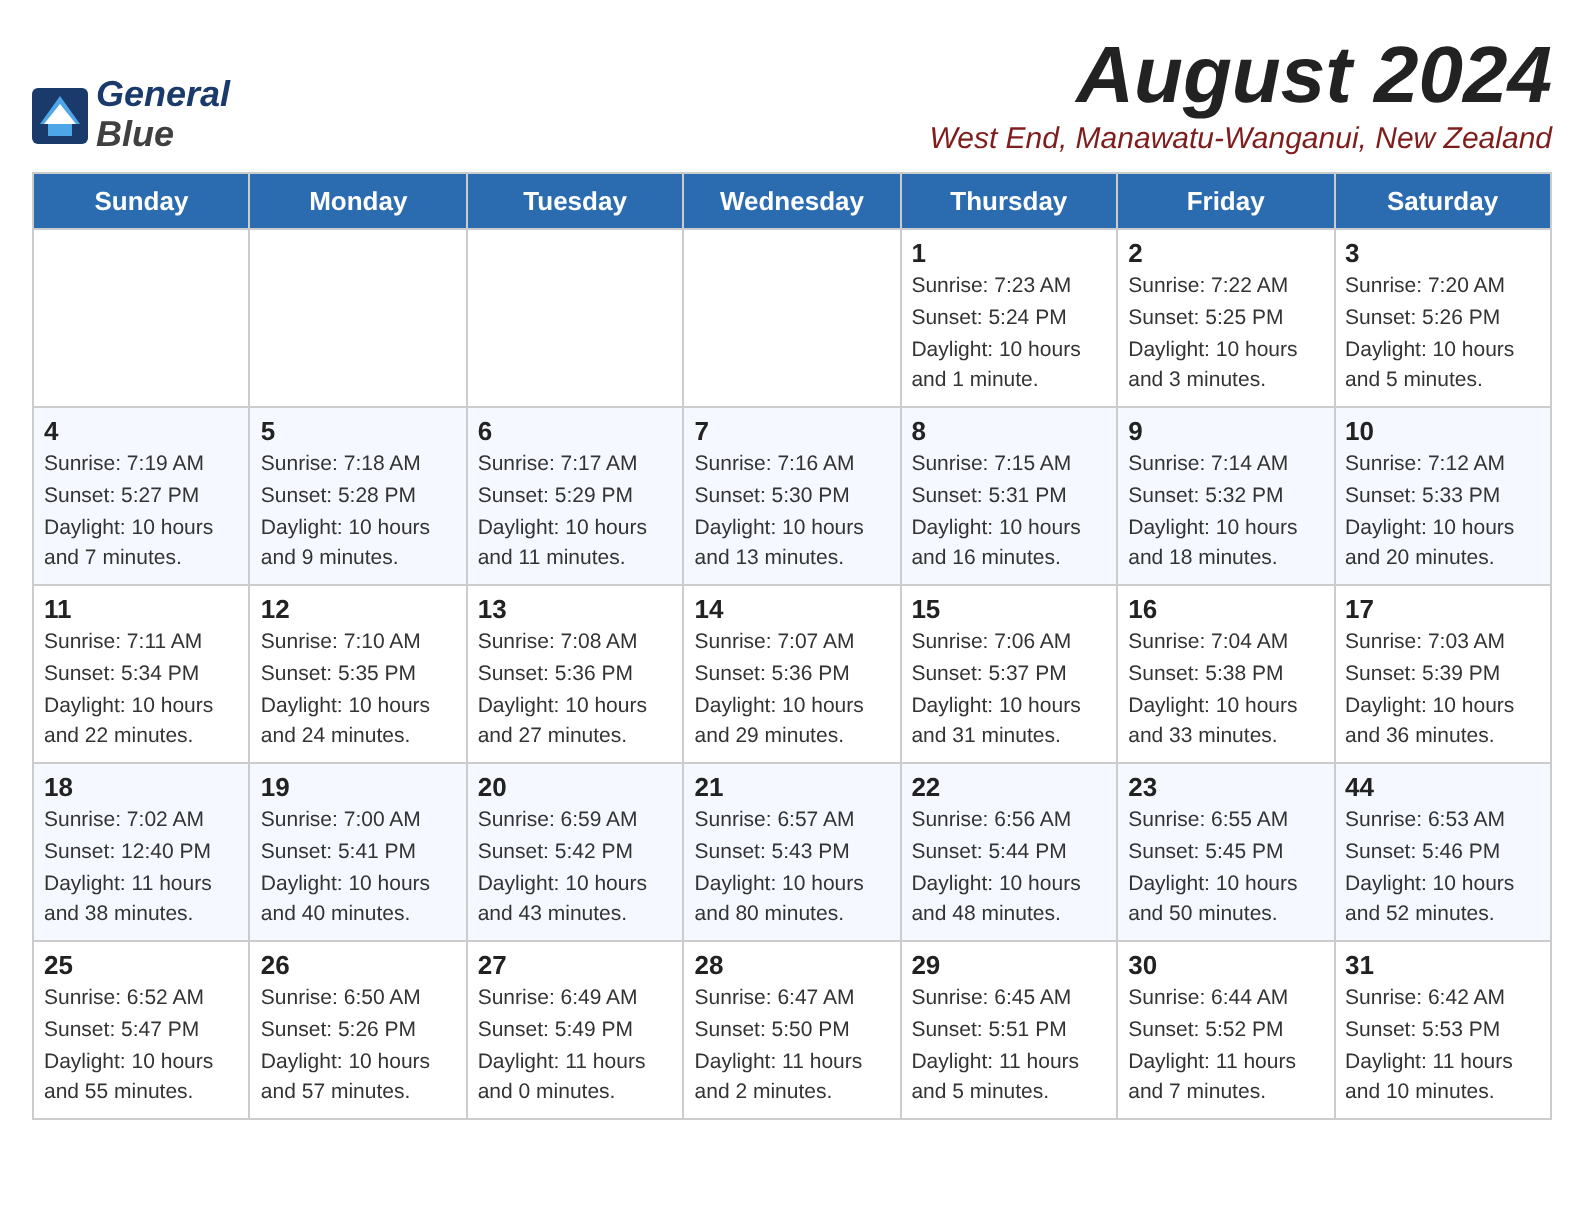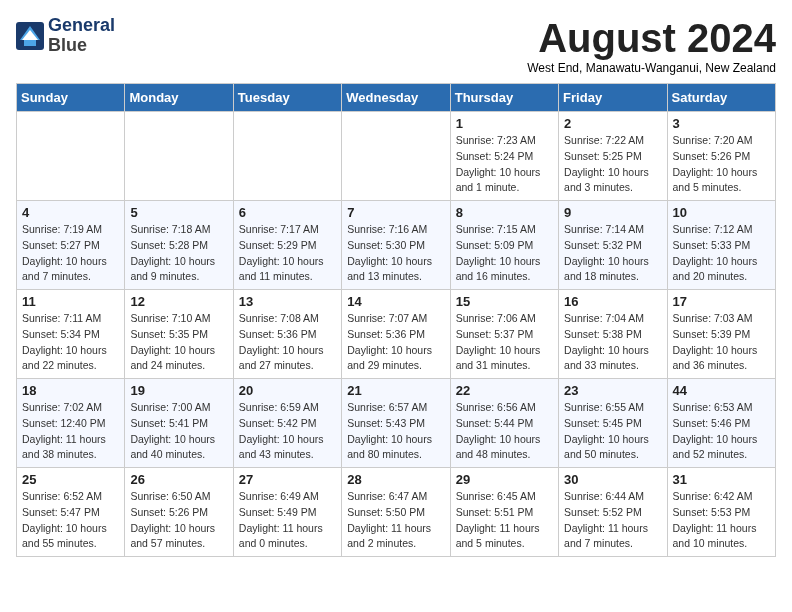--- a/index.html
+++ b/index.html
@@ -6,22 +6,23 @@
     body {
       font-family: Arial, sans-serif;
       background: #fff;
       width: 792px;
       min-height: 612px;
       padding: 16px;
     }
     .header-area {
       display: flex;
       justify-content: space-between;
-      align-items: flex-start;
+      align-items: flex-end;
       margin-bottom: 8px;
+      font-style: italic;
     }
     .logo {
       display: flex;
       align-items: center;
     }
     .logo-text {
       font-size: 18px;
       font-weight: bold;
       color: #1a3a6b;
       line-height: 1.1;
@@ -36,34 +37,34 @@
     }
     .title-area {
       text-align: right;
     }
     .month-title {
       font-size: 40px;
       font-weight: bold;
       color: #222;
     }
     .location-title {
-      font-size: 12px;
-      color: #000000;
+      font-size: 15px;
+      color: #7f1d1d;
     }
     .calendar {
       width: 100%;
       border-collapse: collapse;
     }
     .calendar th {
       background: #2b6cb0;
       color: #fff;
       font-size: 13px;
       font-weight: bold;
       padding: 6px 4px;
-      text-align: left;
+      text-align: center;
       border: 1px solid #ccc;
     }
     .calendar td {
       vertical-align: top;
       border: 1px solid #ccc;
       padding: 4px 5px;
       font-size: 10.5px;
       color: #222;
       width: 14.28%;
       min-height: 80px;
@@ -181,21 +182,21 @@
         <div class="day-info">
           <div>Sunrise: 7:16 AM</div>
           <div>Sunset: 5:30 PM</div>
           <div>Daylight: 10 hours and 13 minutes.</div>
         </div>
       </td>
         <td>
         <span class="day-number">8</span>
         <div class="day-info">
           <div>Sunrise: 7:15 AM</div>
-          <div>Sunset: 5:09 PM</div>
+          <div>Sunset: 5:31 PM</div>
           <div>Daylight: 10 hours and 16 minutes.</div>
         </div>
       </td>
         <td>
         <span class="day-number">9</span>
         <div class="day-info">
           <div>Sunrise: 7:14 AM</div>
           <div>Sunset: 5:32 PM</div>
           <div>Daylight: 10 hours and 18 minutes.</div>
         </div>

